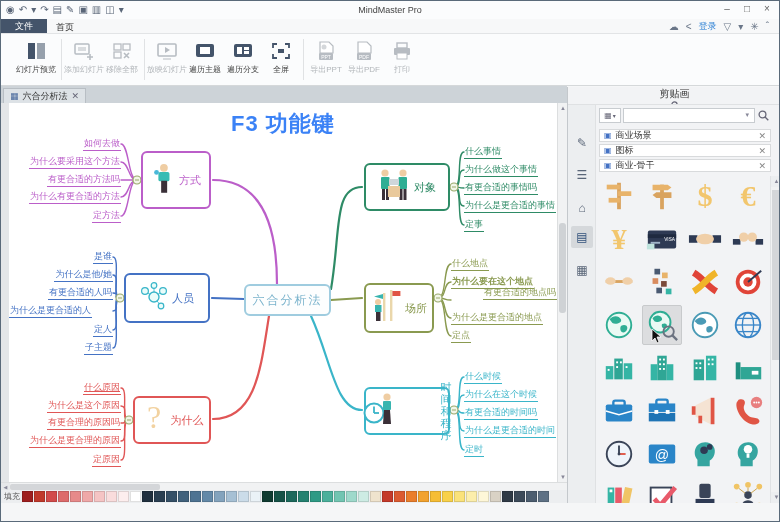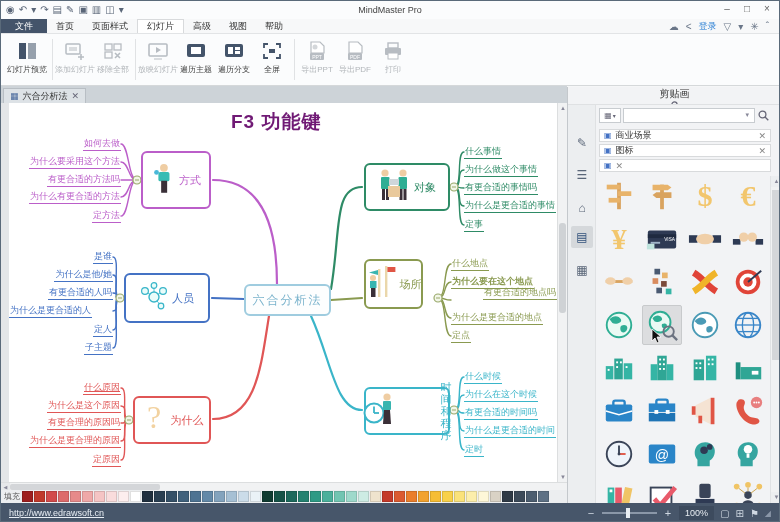--- a/index.html
+++ b/index.html
@@ -15,38 +15,38 @@
   .winctl div{width:20px;height:16px;text-align:center;font-size:10px;color:#666;line-height:15px;}
   
   .menubar{position:absolute;left:0;top:18px;width:100%;height:15px;background:#f7f8f9;border-bottom:1px solid #e2e4e6;display:flex;align-items:stretch;}
   .filetab{background:#44546a;color:#fff;font-size:9px;padding:2px 14px;display:flex;align-items:center;}
   .menutab{font-size:9px;color:#333;padding:2px 9px;display:flex;align-items:center;}
   .menutab.active{background:#fff;border:1px solid #d8dadc;border-bottom:none;}
   .menu-right{margin-left:auto;display:flex;align-items:center;gap:7px;padding-right:10px;font-size:9px;}
   .menu-right .mi{color:#6a7688;font-size:10px;}
   .menu-right .login{color:#2a7fd4;}
   
-  .ribbon{position:absolute;left:0;top:33px;width:100%;height:52px;background:#fbfcfd;border-bottom:1px solid #d5d8da;display:flex;align-items:stretch;padding:3px 4px;}
+  .ribbon{position:absolute;left:0;top:33px;width:100%;height:52px;background:#fbfcfd;border-bottom:1px solid #d5d8da;display:flex;align-items:stretch;padding:3px 13px;}
   .rgroup{display:flex;align-items:stretch;}
   .rsep{width:1px;background:#e0e2e4;margin:2px 3px;}
   .rbtn{width:38px;display:flex;flex-direction:column;align-items:center;justify-content:flex-start;padding-top:3px;}
   .rbtn .ric{height:22px;display:flex;align-items:center;}
   .rbtn .rlb{font-size:8px;color:#444;white-space:nowrap;margin-top:2px;}
   .rbtn.disabled .rlb{color:#b2b6ba;}
   .rbtn.big{width:44px;}
   
   .tabbar{position:absolute;left:0;top:85px;width:566px;height:17px;background:#cdd3d8;display:flex;align-items:flex-end;}
   .doctab{height:15px;background:#dde2e6;border:1px solid #b8bec4;border-bottom:none;display:flex;align-items:center;padding:0 6px;gap:4px;margin-left:2px;}
   .doctab .dticon{font-size:9px;color:#4a6a9d;}
   .doctab .dtlabel{font-size:9px;color:#333;}
   .doctab .dtclose{font-size:9px;color:#667;}
   
   .canvas-wrap{position:absolute;left:0;top:102px;width:566px;height:379px;background:#e4e6e8;}
   .canvas{position:absolute;left:8px;top:0;width:548px;height:379px;background:#fff;overflow:hidden;}
-  .annotation{position:absolute;left:222px;top:6px;font-size:19px;font-weight:bold;color:#701a75;letter-spacing:1px;white-space:nowrap;}
+  .annotation{position:absolute;left:222px;top:6px;font-size:22px;font-weight:bold;color:#3b82f6;letter-spacing:1px;white-space:nowrap;}
   #mm-svg{position:absolute;left:0;top:0;}
   .mm-node{position:absolute;background:#fff;border-radius:6px;display:flex;align-items:center;justify-content:center;gap:4px;padding:2px;}
   .mm-label{font-size:11px;white-space:nowrap;}
   .mm-label.wrap{white-space:normal;text-align:center;line-height:12px;margin-left:40px;}
   .mm-center{position:absolute;background:#fdfefe;border:2px solid #9fccdf;border-radius:6px;display:flex;align-items:center;justify-content:center;font-size:12px;color:#7ab3cc;letter-spacing:2px;}
   .sub-row{position:absolute;height:14px;overflow:visible;white-space:nowrap;}
   .sub-row span{display:inline-block;font-size:9px;line-height:11px;padding:0 1px 1px 1px;border-bottom:1.5px solid;}
   .vscroll{position:absolute;left:556px;top:0;width:10px;height:379px;background:#f1f2f3;border-left:1px solid #dcdedf;}
   .vscroll .thumb{position:absolute;left:1px;top:120px;width:7px;height:90px;background:#cfd2d5;border-radius:3px;}
   .vscroll .arr{position:absolute;left:0;width:10px;height:10px;font-size:6px;color:#889;text-align:center;line-height:10px;}
@@ -112,21 +112,21 @@
     <div class="win-title">MindMaster Pro</div>
     <div class="winctl" id="winctl">
         <div>–</div>
         <div>□</div>
         <div>×</div>
       </div>
   </div>
 
   <div class="menubar">
     <div class="filetab">文件</div>
-    <div id="menutabs" style="display:flex;">
+    <div id="menutabs" style="display:flex;flex-direction:column;">
         <div class="menutab">首页</div>
         <div class="menutab">页面样式</div>
         <div class="menutab active">幻灯片</div>
         <div class="menutab">高级</div>
         <div class="menutab">视图</div>
         <div class="menutab">帮助</div>
       </div>
     <div class="menu-right" id="menuright">
         <span class="mi">☁</span>
         <span class="mi">&lt;</span>
@@ -377,21 +377,21 @@
               <rect x="11" y="11" width="10" height="6" rx="1" fill="#cfd6da"></rect>
               <rect x="10" y="18" width="12" height="11" fill="#e9c99c"></rect>
             </svg></span>
           <span class="mm-label" style="color: rgb(46, 139, 102);">对象</span>
         </div>
         <div class="sub-row" style="left: 442px; width: 106px; text-align: left; top: 149px;"><span style="color: rgb(138, 154, 80); border-color: rgb(138, 154, 80);">什么地点</span></div>
         <div class="sub-row" style="left: 442px; width: 106px; text-align: left; top: 167px; font-weight: bold;"><span style="color: rgb(138, 154, 80); border-color: rgb(138, 154, 80);">为什么要在这个地点</span></div>
         <div class="sub-row" style="left: 442px; width: 106px; text-align: right; top: 178px; font-family: Liberation Serif, serif;"><span style="color: rgb(138, 154, 80); border-color: rgb(138, 154, 80);">有更合适的地点吗</span></div>
         <div class="sub-row" style="left: 442px; width: 106px; text-align: left; top: 203px;"><span style="color: rgb(138, 154, 80); border-color: rgb(138, 154, 80);">为什么是更合适的地点</span></div>
         <div class="sub-row" style="left: 442px; width: 106px; text-align: left; top: 221px;"><span style="color: rgb(138, 154, 80); border-color: rgb(138, 154, 80);">定点</span></div>
-        <div class="mm-node" style="left: 355px; top: 156px; width: 59px; height: 50px; border: 2px solid rgb(138, 154, 80);">
+        <div class="mm-node" style="left: 355px; top: 180px; width: 70px; height: 50px; border: 2px solid rgb(138, 154, 80);">
           <span><svg width="30" height="34" viewBox="0 0 30 34">
               <rect x="12" y="4" width="2.4" height="28" fill="#ead7ab"></rect>
               <rect x="19" y="1" width="2.4" height="31" fill="#ead7ab"></rect>
               <path d="M12,5 L3,7.5 L12,10 Z" fill="#38b5b0"></path>
               <rect x="21.4" y="2" width="8" height="5" fill="#e05545"></rect>
               <circle cx="7" cy="13" r="3" fill="#efcda3"></circle>
               <rect x="4" y="16" width="6.5" height="7" fill="#38b5b0"></rect>
               <rect x="5" y="23" width="4.5" height="9" fill="#3a3038"></rect>
             </svg></span>
           <span class="mm-label" style="color: rgb(138, 154, 80);">场所</span>
@@ -456,20 +456,21 @@
           <span class="clabel">商业场景</span>
           <span class="cclose">✕</span>
         </div>
         <div class="cat-bar" style="top: 57px;">
           <span class="cicon">▣</span>
           <span class="clabel">图标</span>
           <span class="cclose">✕</span>
         </div>
         <div class="cat-bar" style="top: 72px;">
           <span class="cicon">▣</span>
+          <span class="clabel">商业-骨干</span>
           <span class="cclose">✕</span>
         </div>
       </div>
     <div class="grid" id="clipgrid">
         <div class="gcell" style="left: 0px; top: 0px;">
           <svg width="34" height="34" viewBox="0 0 36 36">
             <rect x="16" y="4" width="4" height="28" fill="#d9a35f"></rect>
             <rect x="5" y="6" width="14" height="5" fill="#e8b36a"></rect>
             <rect x="17" y="13" width="14" height="5" fill="#e8b36a"></rect>
             <rect x="7" y="20" width="12" height="5" fill="#e8b36a"></rect>
@@ -786,30 +787,13 @@
         <div class="swatch" style="background: rgb(252, 238, 171);"></div>
         <div class="swatch" style="background: rgb(254, 247, 216);"></div>
         <div class="swatch" style="background: rgb(217, 210, 197);"></div>
         <div class="swatch" style="background: rgb(47, 58, 70);"></div>
         <div class="swatch" style="background: rgb(60, 74, 89);"></div>
         <div class="swatch" style="background: rgb(76, 93, 111);"></div>
         <div class="swatch" style="background: rgb(94, 113, 133);"></div>
       </div>
   </div>
 
-  <div class="statusbar">
-    <a href="#">http://www.edrawsoft.cn</a>
-    <div class="sb-right">
-      <span class="zoom-minus">−</span>
-      <div class="slider">
-          <div class="knob"></div>
-        </div>
-      <span class="zoom-plus">+</span>
-      <span class="zoom-val">100%</span>
-      <span id="sbicons" style="display:flex;gap:6px;">
-          <span class="sb-ic">▢</span>
-          <span class="sb-ic">⊞</span>
-          <span class="sb-ic">⚑</span>
-        </span>
-      <span class="grip">◢</span>
-    </div>
-  </div>
 </div>
 
 </body></html>

